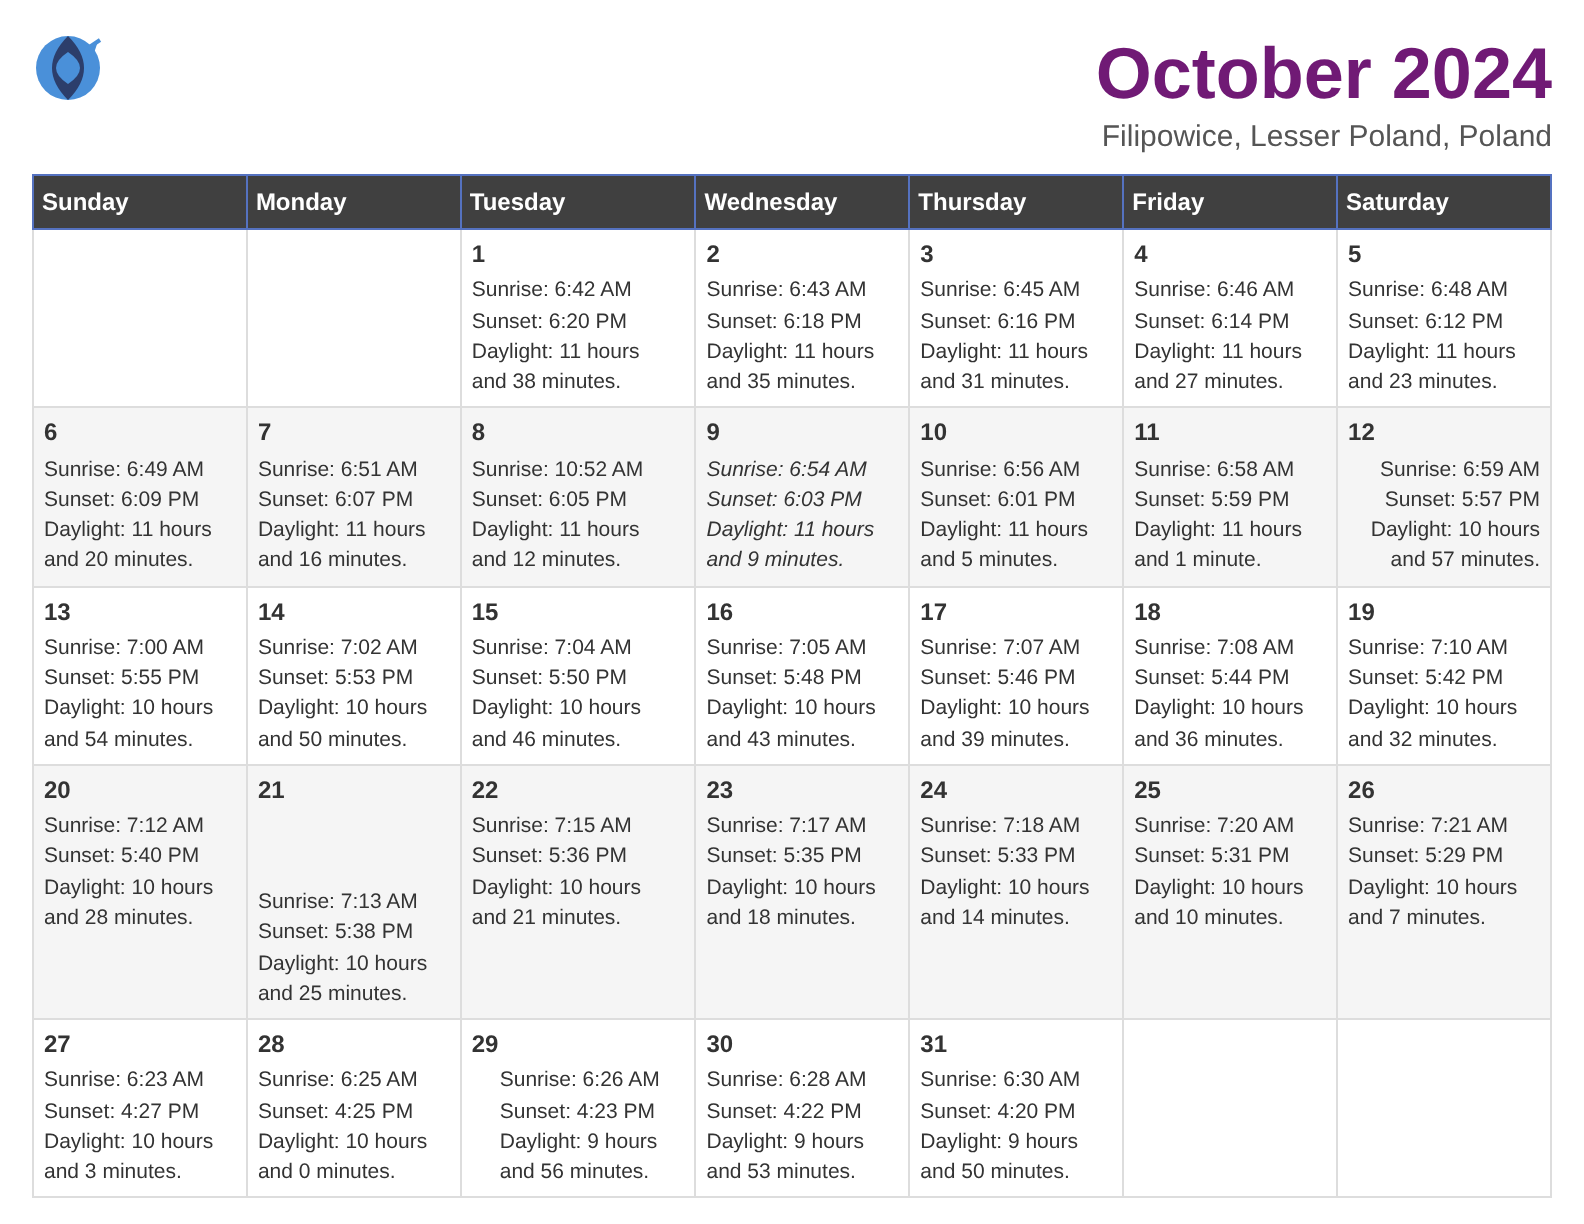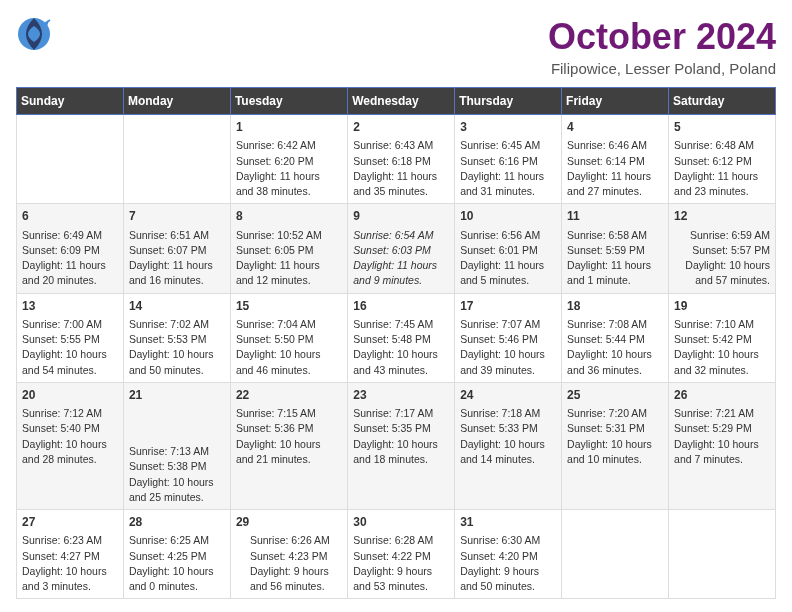--- a/index.html
+++ b/index.html
@@ -223,21 +223,21 @@
         </td>
         <td>
           <span class="day-num">15</span>
           <div class="cell-content" style="white-space: pre-line;">Sunrise: 7:04 AM
 Sunset: 5:50 PM
 Daylight: 10 hours
 and 46 minutes.</div>
         </td>
         <td>
           <span class="day-num">16</span>
-          <div class="cell-content" style="white-space: pre-line;">Sunrise: 7:45 AM
+          <div class="cell-content" style="white-space: pre-line;">Sunrise: 7:05 AM
 Sunset: 5:48 PM
 Daylight: 10 hours
 and 43 minutes.</div>
         </td>
         <td>
           <span class="day-num">17</span>
           <div class="cell-content" style="white-space: pre-line;">Sunrise: 7:07 AM
 Sunset: 5:46 PM
 Daylight: 10 hours
 and 39 minutes.</div>

